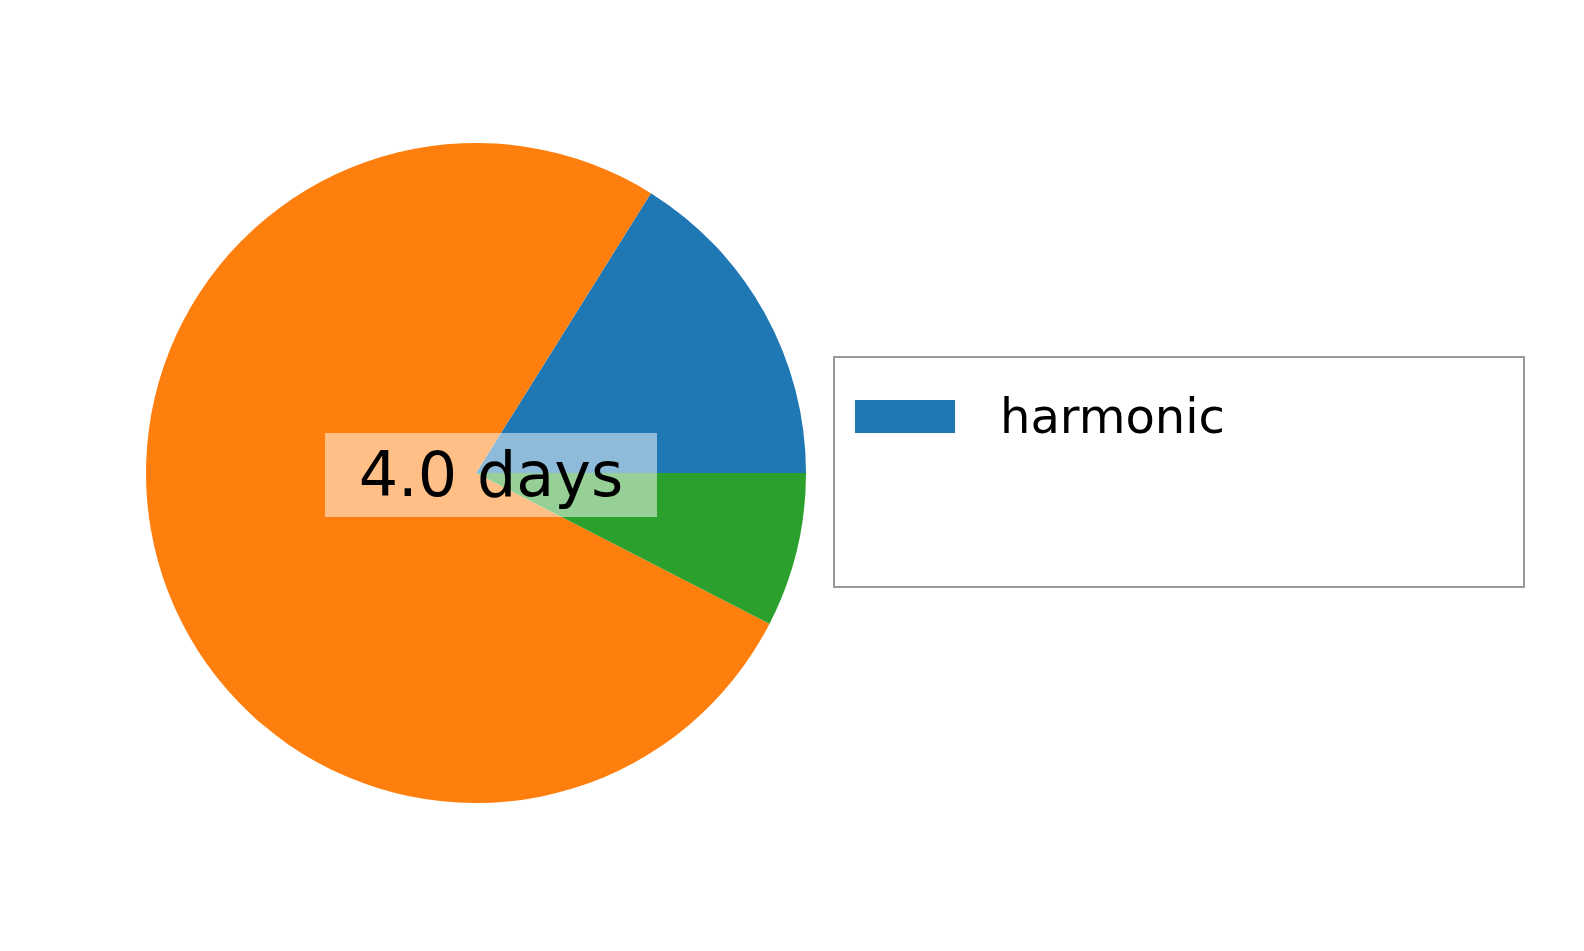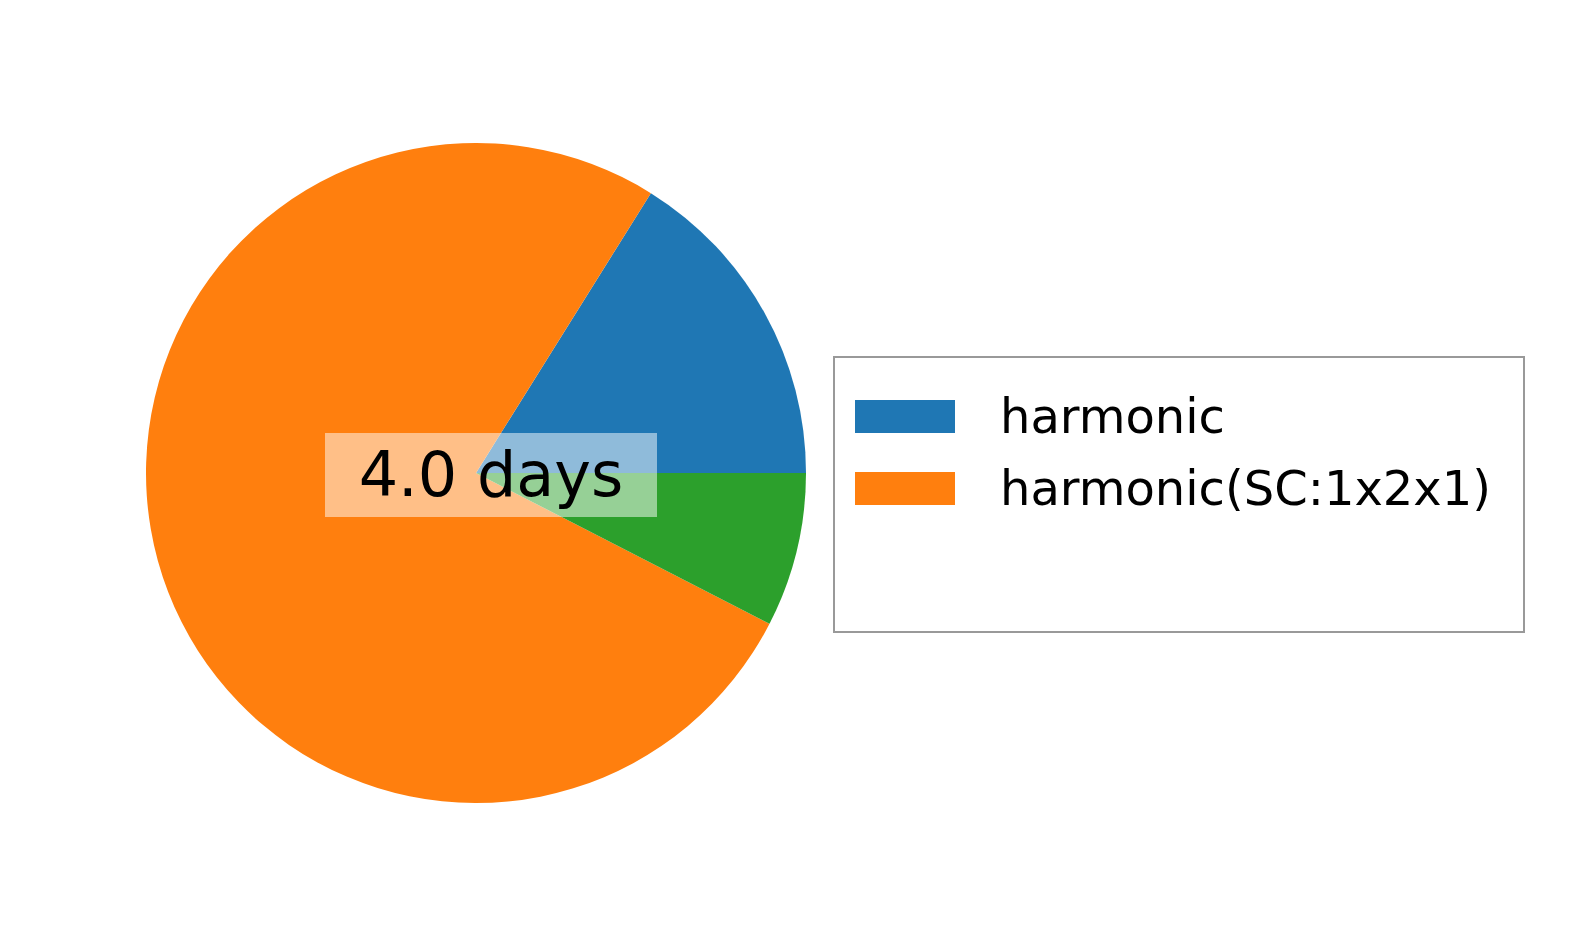--- a/index.html
+++ b/index.html
@@ -55,21 +55,21 @@
     letter-spacing: 0px;
     white-space: nowrap;
   }
 
   
   #legend {
     position: absolute;
     left: 833px;
     top: 356px;
     width: 692px;
-    height: 277px;
+    height: 232px;
     box-sizing: border-box;
     border: 2px solid #999999;
     background: #ffffff;
     padding: 22px 0 0 20px;
   }
   .legend-row {
     display: flex;
     align-items: center;
     height: 72px;
     margin: 0;
@@ -102,19 +102,15 @@
     </svg>
   </div>
 
   <div id="center-label">4.0 days</div>
 
   <div id="legend" style="border-color: rgb(153, 153, 153);">
     <div class="legend-row">
       <span class="legend-swatch" style="background: rgb(31, 119, 180);"></span>
       <span class="legend-text">harmonic</span>
     </div>
-    <div class="legend-row">
-      <span class="legend-swatch" style="background: rgb(255, 127, 14);"></span>
-      <span class="legend-text">harmonic(SC:1x2x1)</span>
-    </div>
   </div>
 
 </div>
 
 </body></html>

